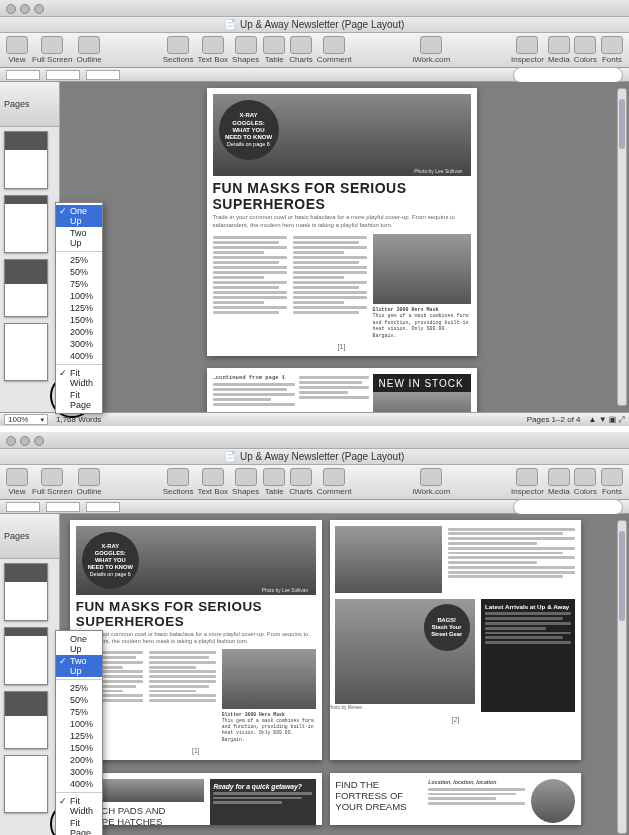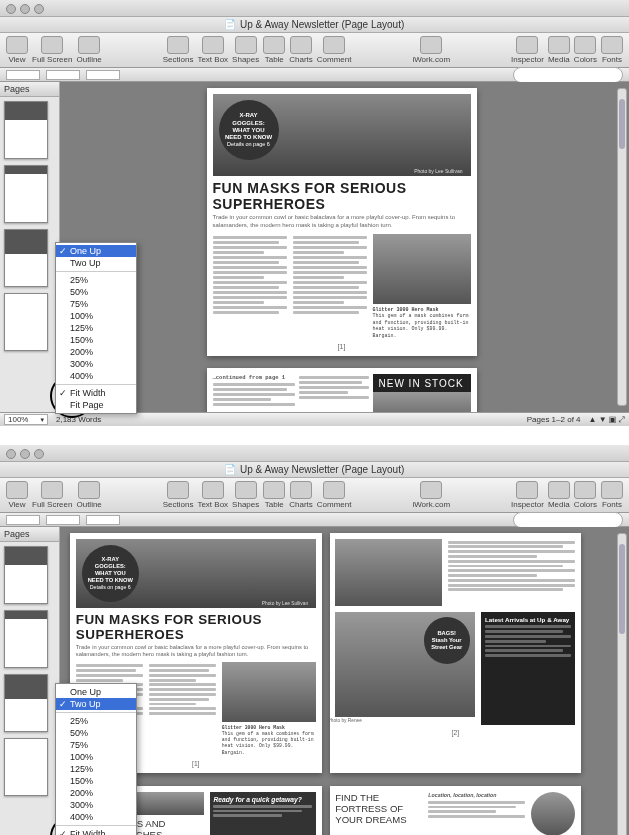--- a/index.html
+++ b/index.html
@@ -1,33 +1,33 @@
 <!DOCTYPE html>
 <html><head>
 <meta charset="utf-8">
 <style>
 * { box-sizing: border-box; margin: 0; padding: 0; }
 body { font-family: "Lucida Grande", Helvetica, Arial, sans-serif; font-size: 10px; background: #fff; color: #333; width: 629px; }
-.app { width: 629px; background: #fff; margin-bottom: 19px; position: relative; }
+.app { width: 629px; background: #fff; margin-bottom: 6px; position: relative; }
 .app.wide { width: 629px; }
 .stoplights { display:flex; gap:4px; padding:4px 6px 2px; background: linear-gradient(#e8e8e8,#d0d0d0); border-bottom:1px solid #aaa; align-items:center;}
 .stoplights span{ width:10px;height:10px;border-radius:50%; background:#bbb; border:1px solid #888;}
 .titlebar{ text-align:center; font-size:10px; color:#333; padding:2px 0; background:linear-gradient(#ececec,#d6d6d6); border-bottom:1px solid #aaa;}
 .toolbar{ display:flex; align-items:flex-end; padding:3px 6px; background:linear-gradient(#f4f4f4,#d8d8d8); border-bottom:1px solid #999; gap:6px;}
 .tool{ display:flex; flex-direction:column; align-items:center; gap:1px; }
 .tool .icon{ width:22px;height:18px; background:#cfcfcf; border:1px solid #999; border-radius:3px;}
 .tool .lbl{ font-size:8px; color:#444;}
 .toolgroup{ display:flex; gap:4px;}
 .spacer{ flex:1; }
 .searchslot{ width:110px;height:16px; background:#fff; border:1px solid #aaa; border-radius:8px;}
 .formatbar{ height:14px; background:linear-gradient(#efefef,#d4d4d4); border-bottom:1px solid #999; display:flex; align-items:center; gap:6px; padding:0 6px; font-size:8px; color:#555;}
 .formatbar .box{ width:34px;height:10px;border:1px solid #aaa;background:#fff;}
 .body{ display:flex; background:#7f7f7f; position:relative; }
 .sidebar{ width:60px; background:#e6e6e6; border-right:1px solid #aaa; display:flex; flex-direction:column; }
-.sidebar .hdr{ font-size:9px; padding:2px 4px; background:linear-gradient(#f0f0f0,#d0d0d0); border-bottom:1px solid #aaa;}
+.sidebar .hdr{ font-size:9px; padding:17px 4px; background:linear-gradient(#f0f0f0,#d0d0d0); border-bottom:1px solid #aaa;}
 .thumbs{ padding:4px; display:flex; flex-direction:column; gap:6px; overflow:hidden;}
 .thumb{ width:44px; height:58px; background:#fff; border:1px solid #888; box-shadow:0 1px 2px rgba(0,0,0,.3); position:relative; font-size:5px; color:#333; overflow:hidden;}
 .thumb .dark{ height:18px; background:#555;}
 .canvas{ flex:1; padding:6px 16px 10px 10px; overflow:hidden; position:relative;}
 .canvas.twoup{ display:flex; gap:8px; }
 .page{ background:#fff; box-shadow:0 2px 6px rgba(0,0,0,.4); width:270px; margin:0 auto 12px; position:relative; padding:6px; font-size:7px; color:#333;}
 .canvas.twoup .page{ width:262px; margin:0;}
 .page .hero{ height:82px; background:linear-gradient(#888,#444); position:relative; overflow:hidden;}
 .page .badge{ position:absolute; left:6px; top:6px; width:60px;height:60px; border-radius:50%; background:#333; color:#fff; display:flex; flex-direction:column; align-items:center; justify-content:center; text-align:center; font-size:5.5px; line-height:1.2; padding:6px;}
 .page .badge .t{ font-weight:bold; font-size:6px;}
@@ -39,21 +39,21 @@
 .page .img{ background:linear-gradient(#999,#555); height:70px; margin-bottom:3px;}
 .page .cap{ font-family: Courier, monospace; font-size:5px; color:#444; line-height:1.3;}
 .page .pnum{ text-align:center; font-size:7px; color:#666; margin-top:4px;}
 .page .newstock{ background:#222; color:#fff; height:18px; display:flex;align-items:center; font-family:Impact,sans-serif; font-size:10px; padding:0 6px; letter-spacing:1px;}
 .page .launch{ font-family:Impact,sans-serif; font-size:10px; }
 .photocred{ position:absolute; right:8px; bottom:2px; font-size:5px; color:#ddd;}
 .callout{ position:absolute; width:44px; height:44px; border:2px solid #000; border-radius:50%; pointer-events:none;}
 .statusbar{ height:14px; background:linear-gradient(#f2f2f2,#d0d0d0); border-top:1px solid #999; display:flex; align-items:center; font-size:8px; color:#333; padding:0 4px; gap:8px;}
 .statusbar .zoom{ width:44px; border:1px solid #aaa; height:11px; background:#fff; display:flex; align-items:center; padding:0 3px; justify-content:space-between;}
 .statusbar .zoom::after{content:"▾"; font-size:7px;}
-.menu{ position:absolute; background:#fff; border:1px solid #888; box-shadow:2px 2px 6px rgba(0,0,0,.35); font-size:9px; color:#222; width:82px; z-index:50; padding:2px 0;}
+.menu{ position:absolute; background:#fff; border:1px solid #888; box-shadow:2px 2px 6px rgba(0,0,0,.35); font-size:9px; color:#222; width:48px; z-index:50; padding:2px 0;}
 .menu .mi{ padding:1px 6px 1px 14px; position:relative;}
 .menu .mi.checked::before{ content:"✓"; position:absolute; left:3px;}
 .menu .mi.sel{ background:#3a6fd8; color:#fff;}
 .menu .sep{ border-top:1px solid #ccc; margin:2px 0;}
 .scrollbar{ position:absolute; right:2px; top:6px; bottom:6px; width:10px; background:#e0e0e0; border:1px solid #aaa; border-radius:3px;}
 .scrollbar .knob{ position:absolute; left:1px; right:1px; top:10px; height:50px; background:#aab; border-radius:3px;}
 .darktext{ font-family: "Courier New", monospace; }
 .greeked{ display:block; height:3px; background:#bdbdbd; margin:2px 0; border-radius:1px;}
 .greeked.short{ width:70%; }
 .greeked.med{ width:90%; }
@@ -254,21 +254,21 @@
       <div class="sep"></div>
       <div class="mi checked">Fit Width</div>
       <div class="mi">Fit Page</div>
     </div>
     <div class="callout" style="left:50px; bottom:-6px;"></div>
   </div>
   <div class="statusbar">
     <div class="zoom">
         <span>100%</span>
       </div>
-    <span>2,183 Words</span>
+    <span>1,768 Words</span>
     <span style="flex:1"></span>
     <span>Pages 1–2 of 4</span>
     <span>▲ ▼ ▣ ⤢</span>
   </div>
 </div>
 
 <div class="app app2 wide">
   <div class="stoplights">
     <span></span>
     <span></span>

